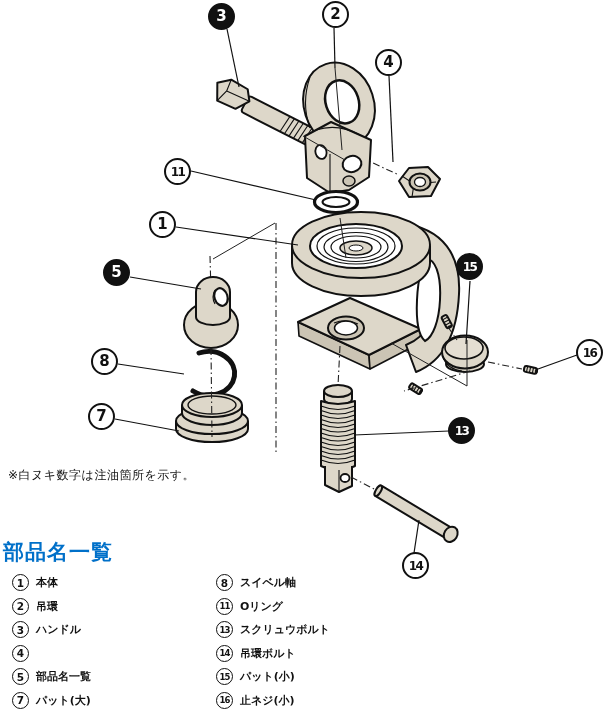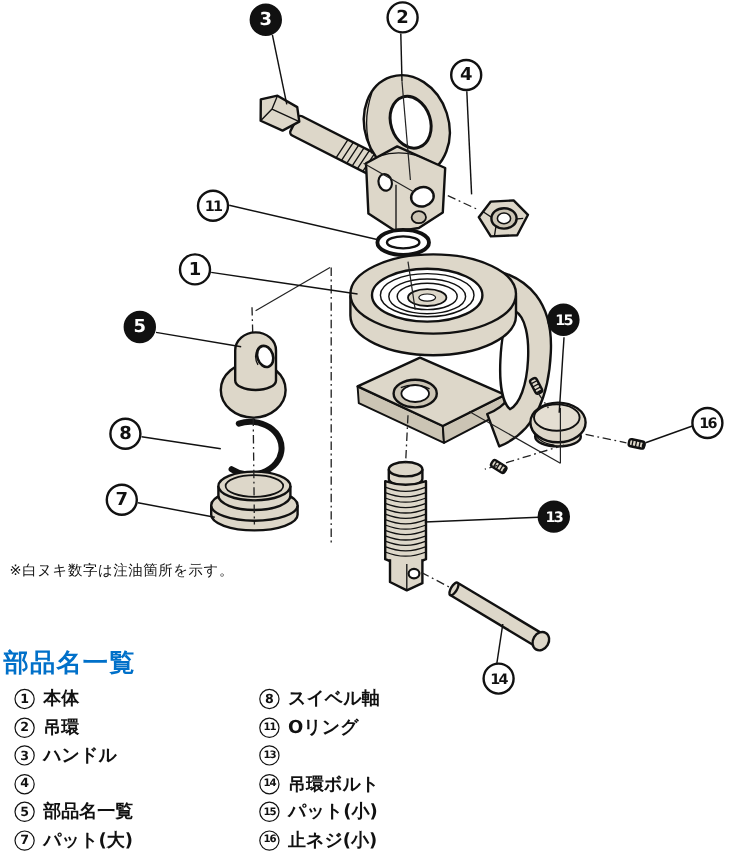--- a/index.html
+++ b/index.html
@@ -40,21 +40,21 @@
   .col.left  { left:12px;  width:195px; }
   .col.right { left:216px; width:230px; }
   .row { display:flex; align-items:center; height:23.5px; }
   .lnum {
     flex:0 0 auto; width:17px; height:17px; box-sizing:border-box;
     border:1.4px solid #111; border-radius:50%; background:#fff;
     display:flex; align-items:center; justify-content:center;
     font-size:10.5px; font-weight:bold; line-height:1; margin-right:7px;
   }
   .lnum.d2 { font-size:8.5px; letter-spacing:-1px; }
-  .lname { font-size:15px; font-weight:bold; white-space:nowrap; }
+  .lname { font-size:11px; font-weight:bold; white-space:nowrap; }
 </style>
 </head>
 <body>
 
 <div class="stage">
 
   <svg class="diagram" width="615" height="590" viewBox="0 0 615 590">
 
     <g>
       <path class="dash" d="M290,128 L318,147"></path>
@@ -262,20 +262,21 @@
     <div class="row">
       <span class="lnum">8</span>
       <span class="lname">スイベル軸</span>
     </div>
     <div class="row">
       <span class="lnum d2">11</span>
       <span class="lname">Oリング</span>
     </div>
     <div class="row">
       <span class="lnum d2">13</span>
+      <span class="lname">スクリュウボルト</span>
     </div>
     <div class="row">
       <span class="lnum d2">14</span>
       <span class="lname">吊環ボルト</span>
     </div>
     <div class="row">
       <span class="lnum d2">15</span>
       <span class="lname">パット(小)</span>
     </div>
     <div class="row">

